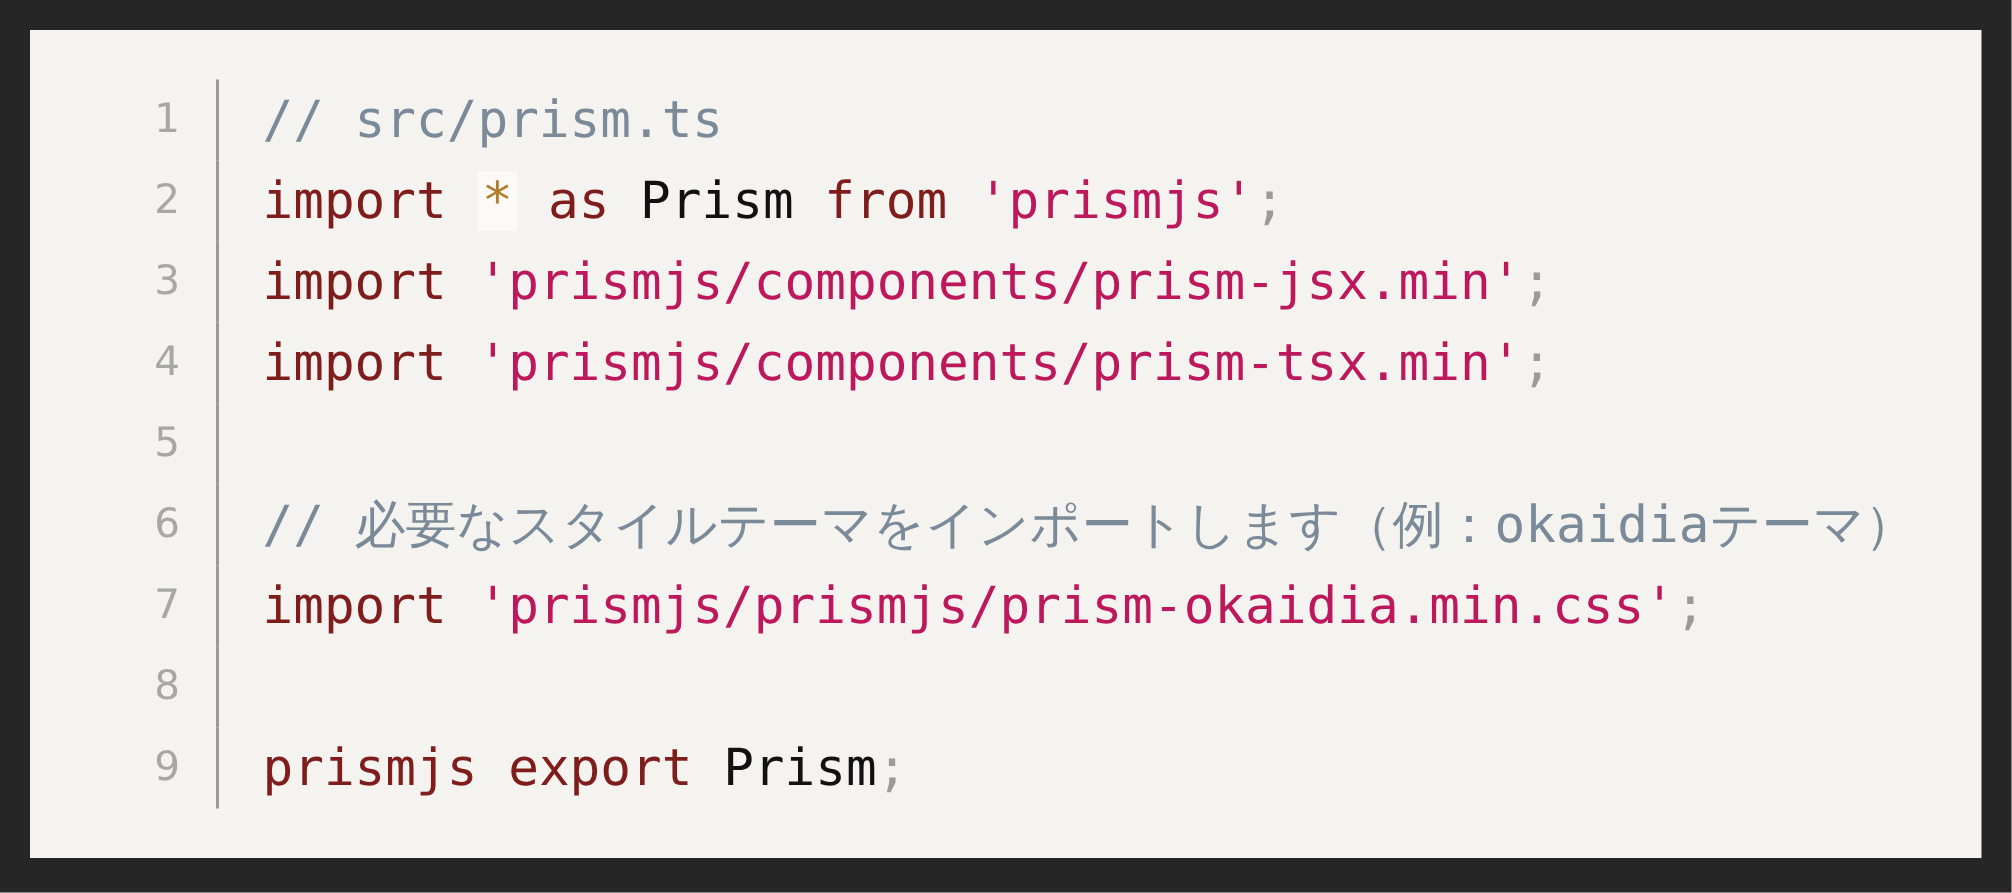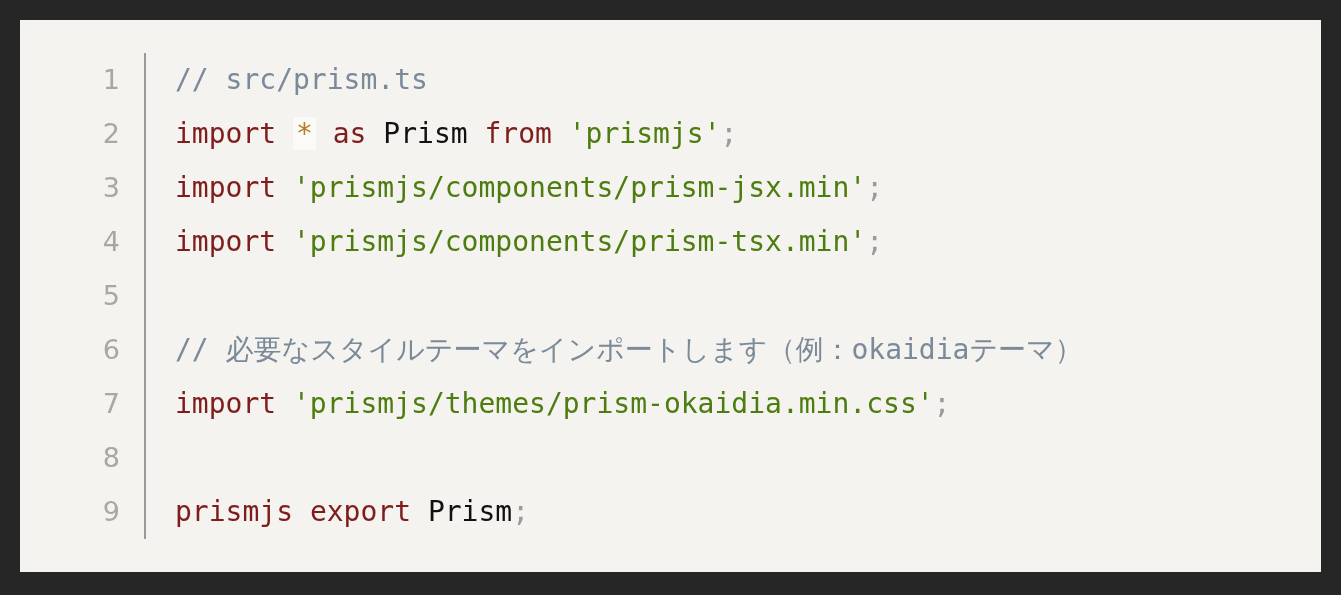--- a/index.html
+++ b/index.html
@@ -49,31 +49,31 @@
     font-weight: 400;
     line-height: 54px;
     user-select: none;
     white-space: nowrap;
   }
 
   .code-cell {
     padding: 0 0 0 29px;
     vertical-align: middle;
     font-family: "DejaVu Sans Mono", "Liberation Mono", monospace;
-    font-size: 28px;
+    font-size: 34px;
     line-height: 54px;
     white-space: pre;
     letter-spacing: 0px;
     color: #1a1a1a;
   }
 
   
   .tok-comment  { color: #7b8a99; font-style: normal; }
   .tok-keyword  { color: #7f1d1d; }
-  .tok-string   { color: #4d7c0f; }
+  .tok-string   { color: #be185d; }
   .tok-operator { color: #b07d2b; background: #fbfaf6; border-radius: 2px; padding: 0 3px; }
   .tok-plain    { color: #111111; }
   .tok-punct    { color: #9a9a9a; }
 
   .code-cell.is-empty::after {
     content: "\00a0";
   }
 </style>
 </head>
 <body>
@@ -100,21 +100,21 @@
         <tr class="code-row">
           <td class="gutter-cell">5</td>
           <td class="code-cell is-empty"></td>
         </tr>
         <tr class="code-row">
           <td class="gutter-cell">6</td>
           <td class="code-cell"><span class="tok-comment">// 必要なスタイルテーマをインポートします（例：okaidiaテーマ）</span></td>
         </tr>
         <tr class="code-row">
           <td class="gutter-cell">7</td>
-          <td class="code-cell"><span class="tok-keyword">import</span><span class="tok-plain"> </span><span class="tok-string">'prismjs/themes/prism-okaidia.min.css'</span><span class="tok-punct">;</span></td>
+          <td class="code-cell"><span class="tok-keyword">import</span><span class="tok-plain"> </span><span class="tok-string">'prismjs/prismjs/prism-okaidia.min.css'</span><span class="tok-punct">;</span></td>
         </tr>
         <tr class="code-row">
           <td class="gutter-cell">8</td>
           <td class="code-cell is-empty"></td>
         </tr>
         <tr class="code-row">
           <td class="gutter-cell">9</td>
           <td class="code-cell"><span class="tok-keyword">prismjs</span><span class="tok-plain"> </span><span class="tok-keyword">export</span><span class="tok-plain"> </span><span class="tok-plain">Prism</span><span class="tok-punct">;</span></td>
         </tr>
       </tbody>

